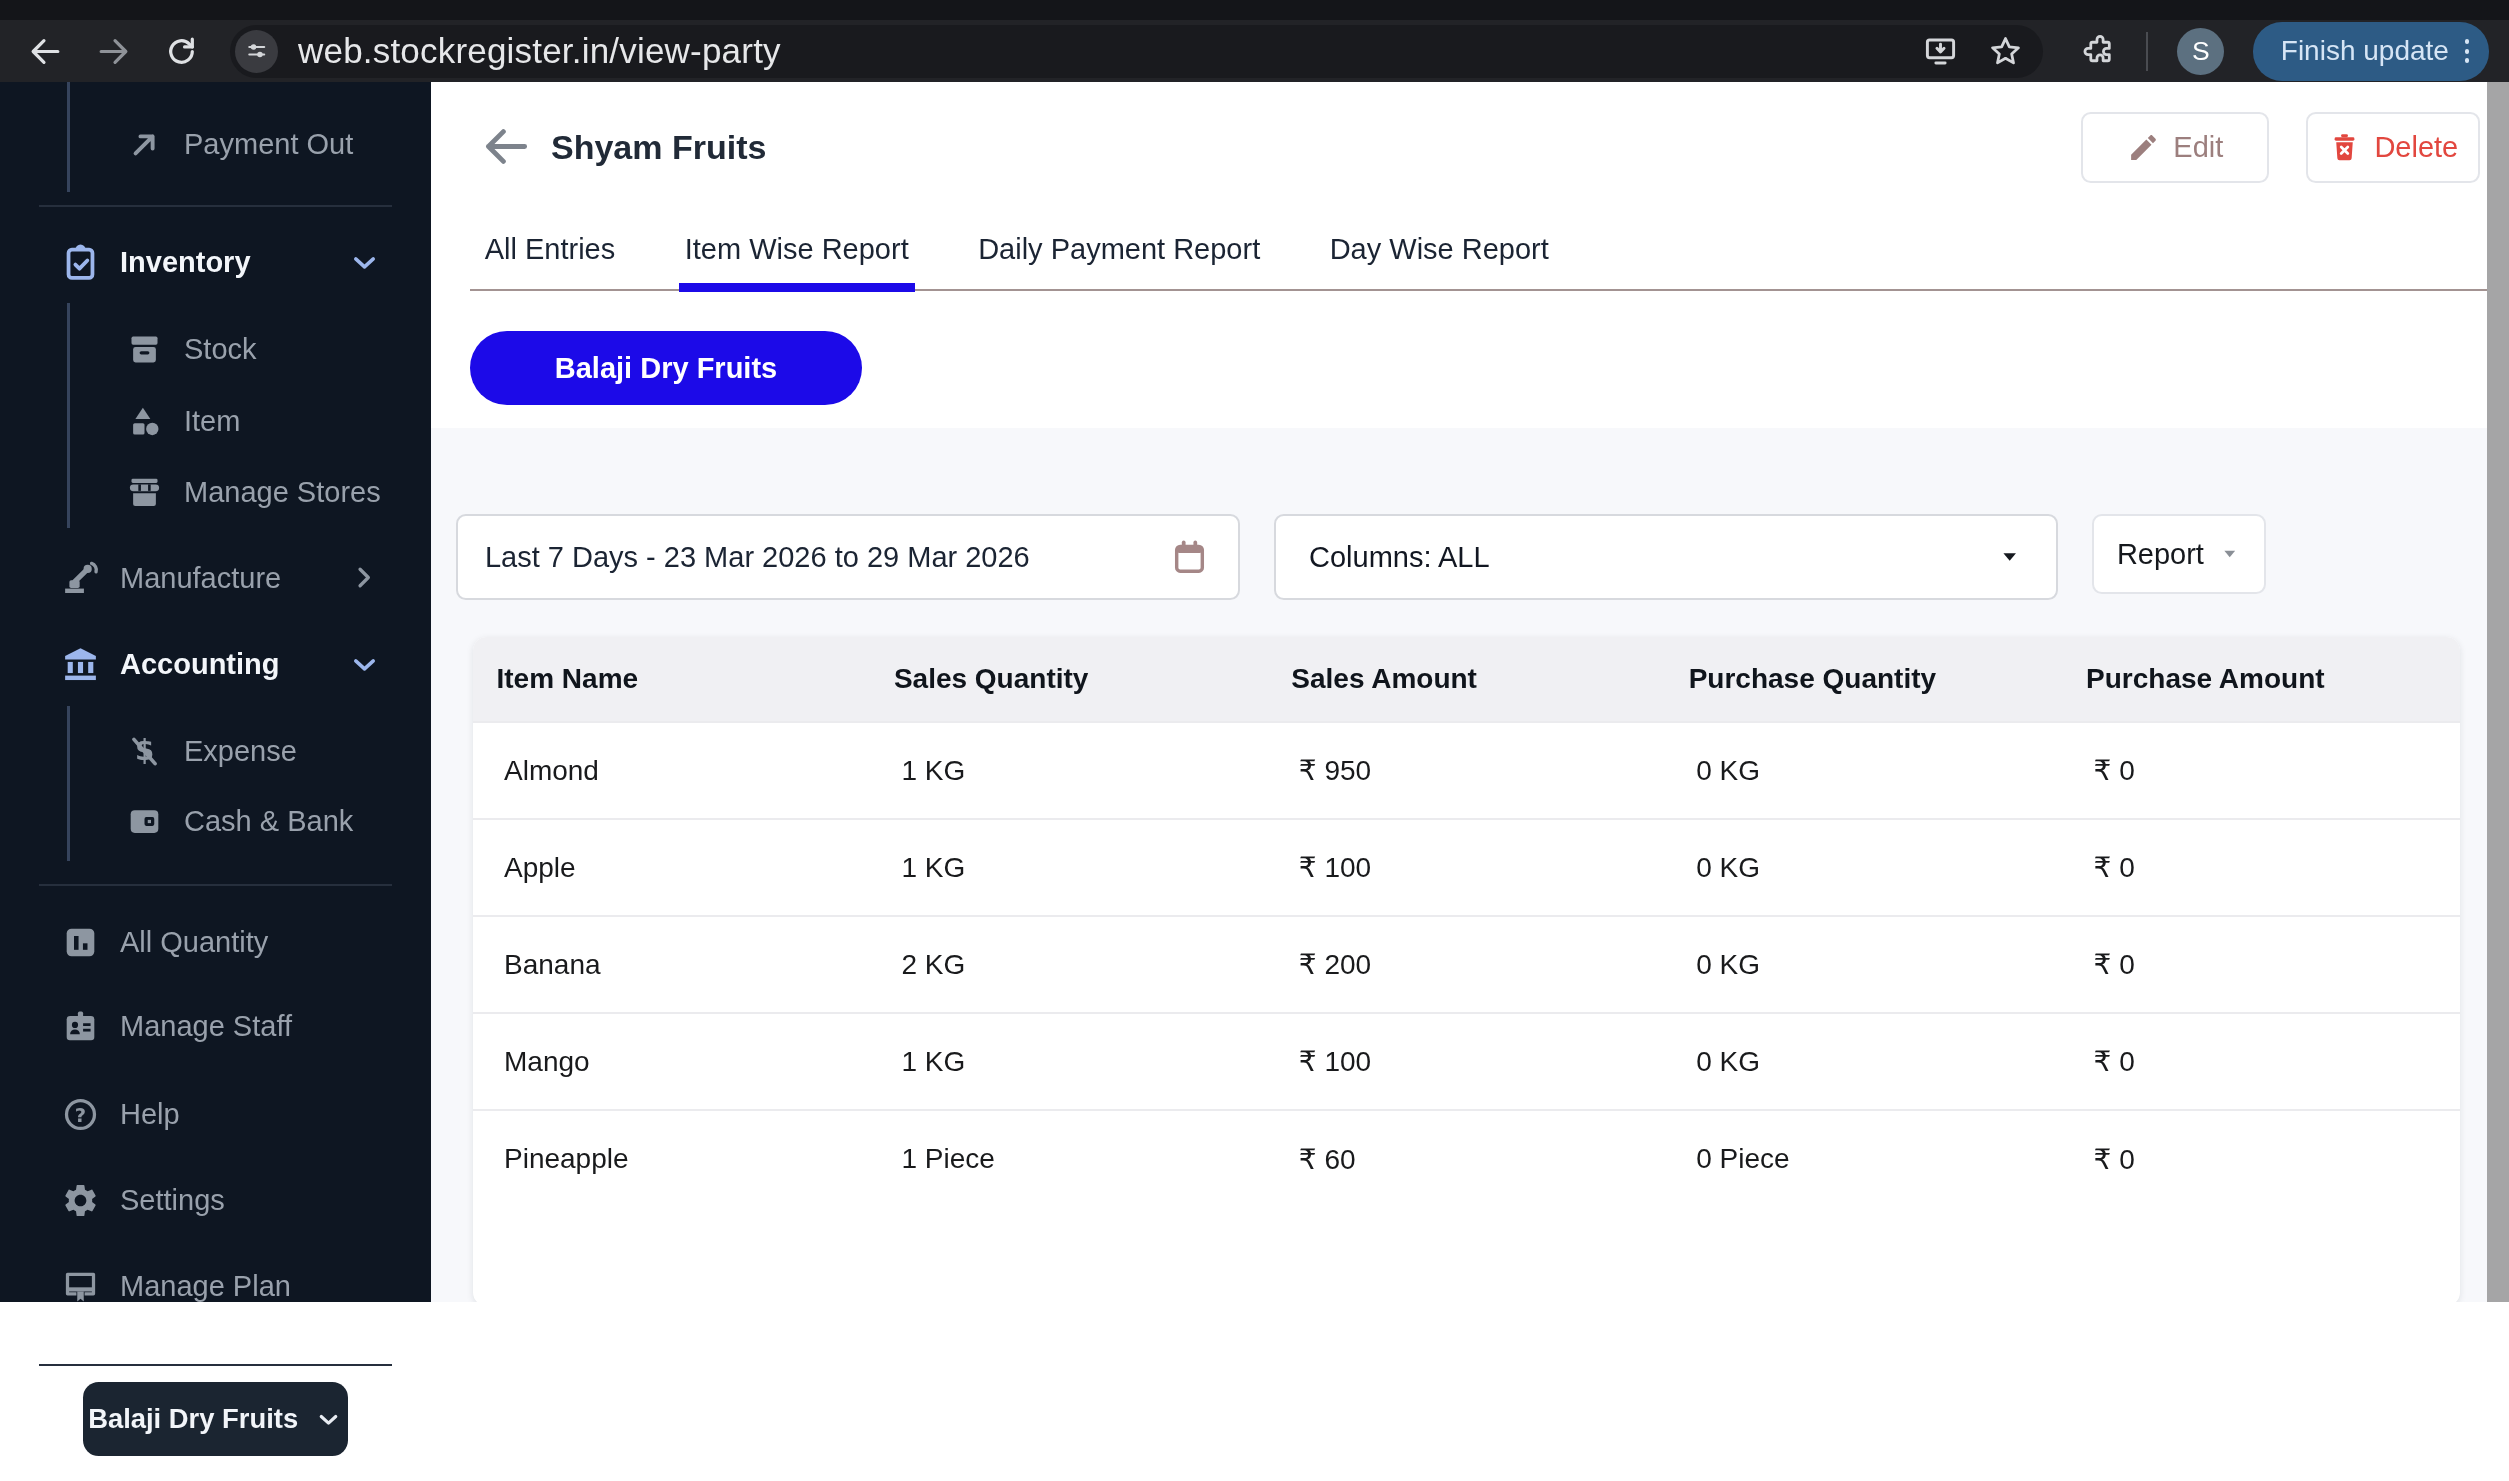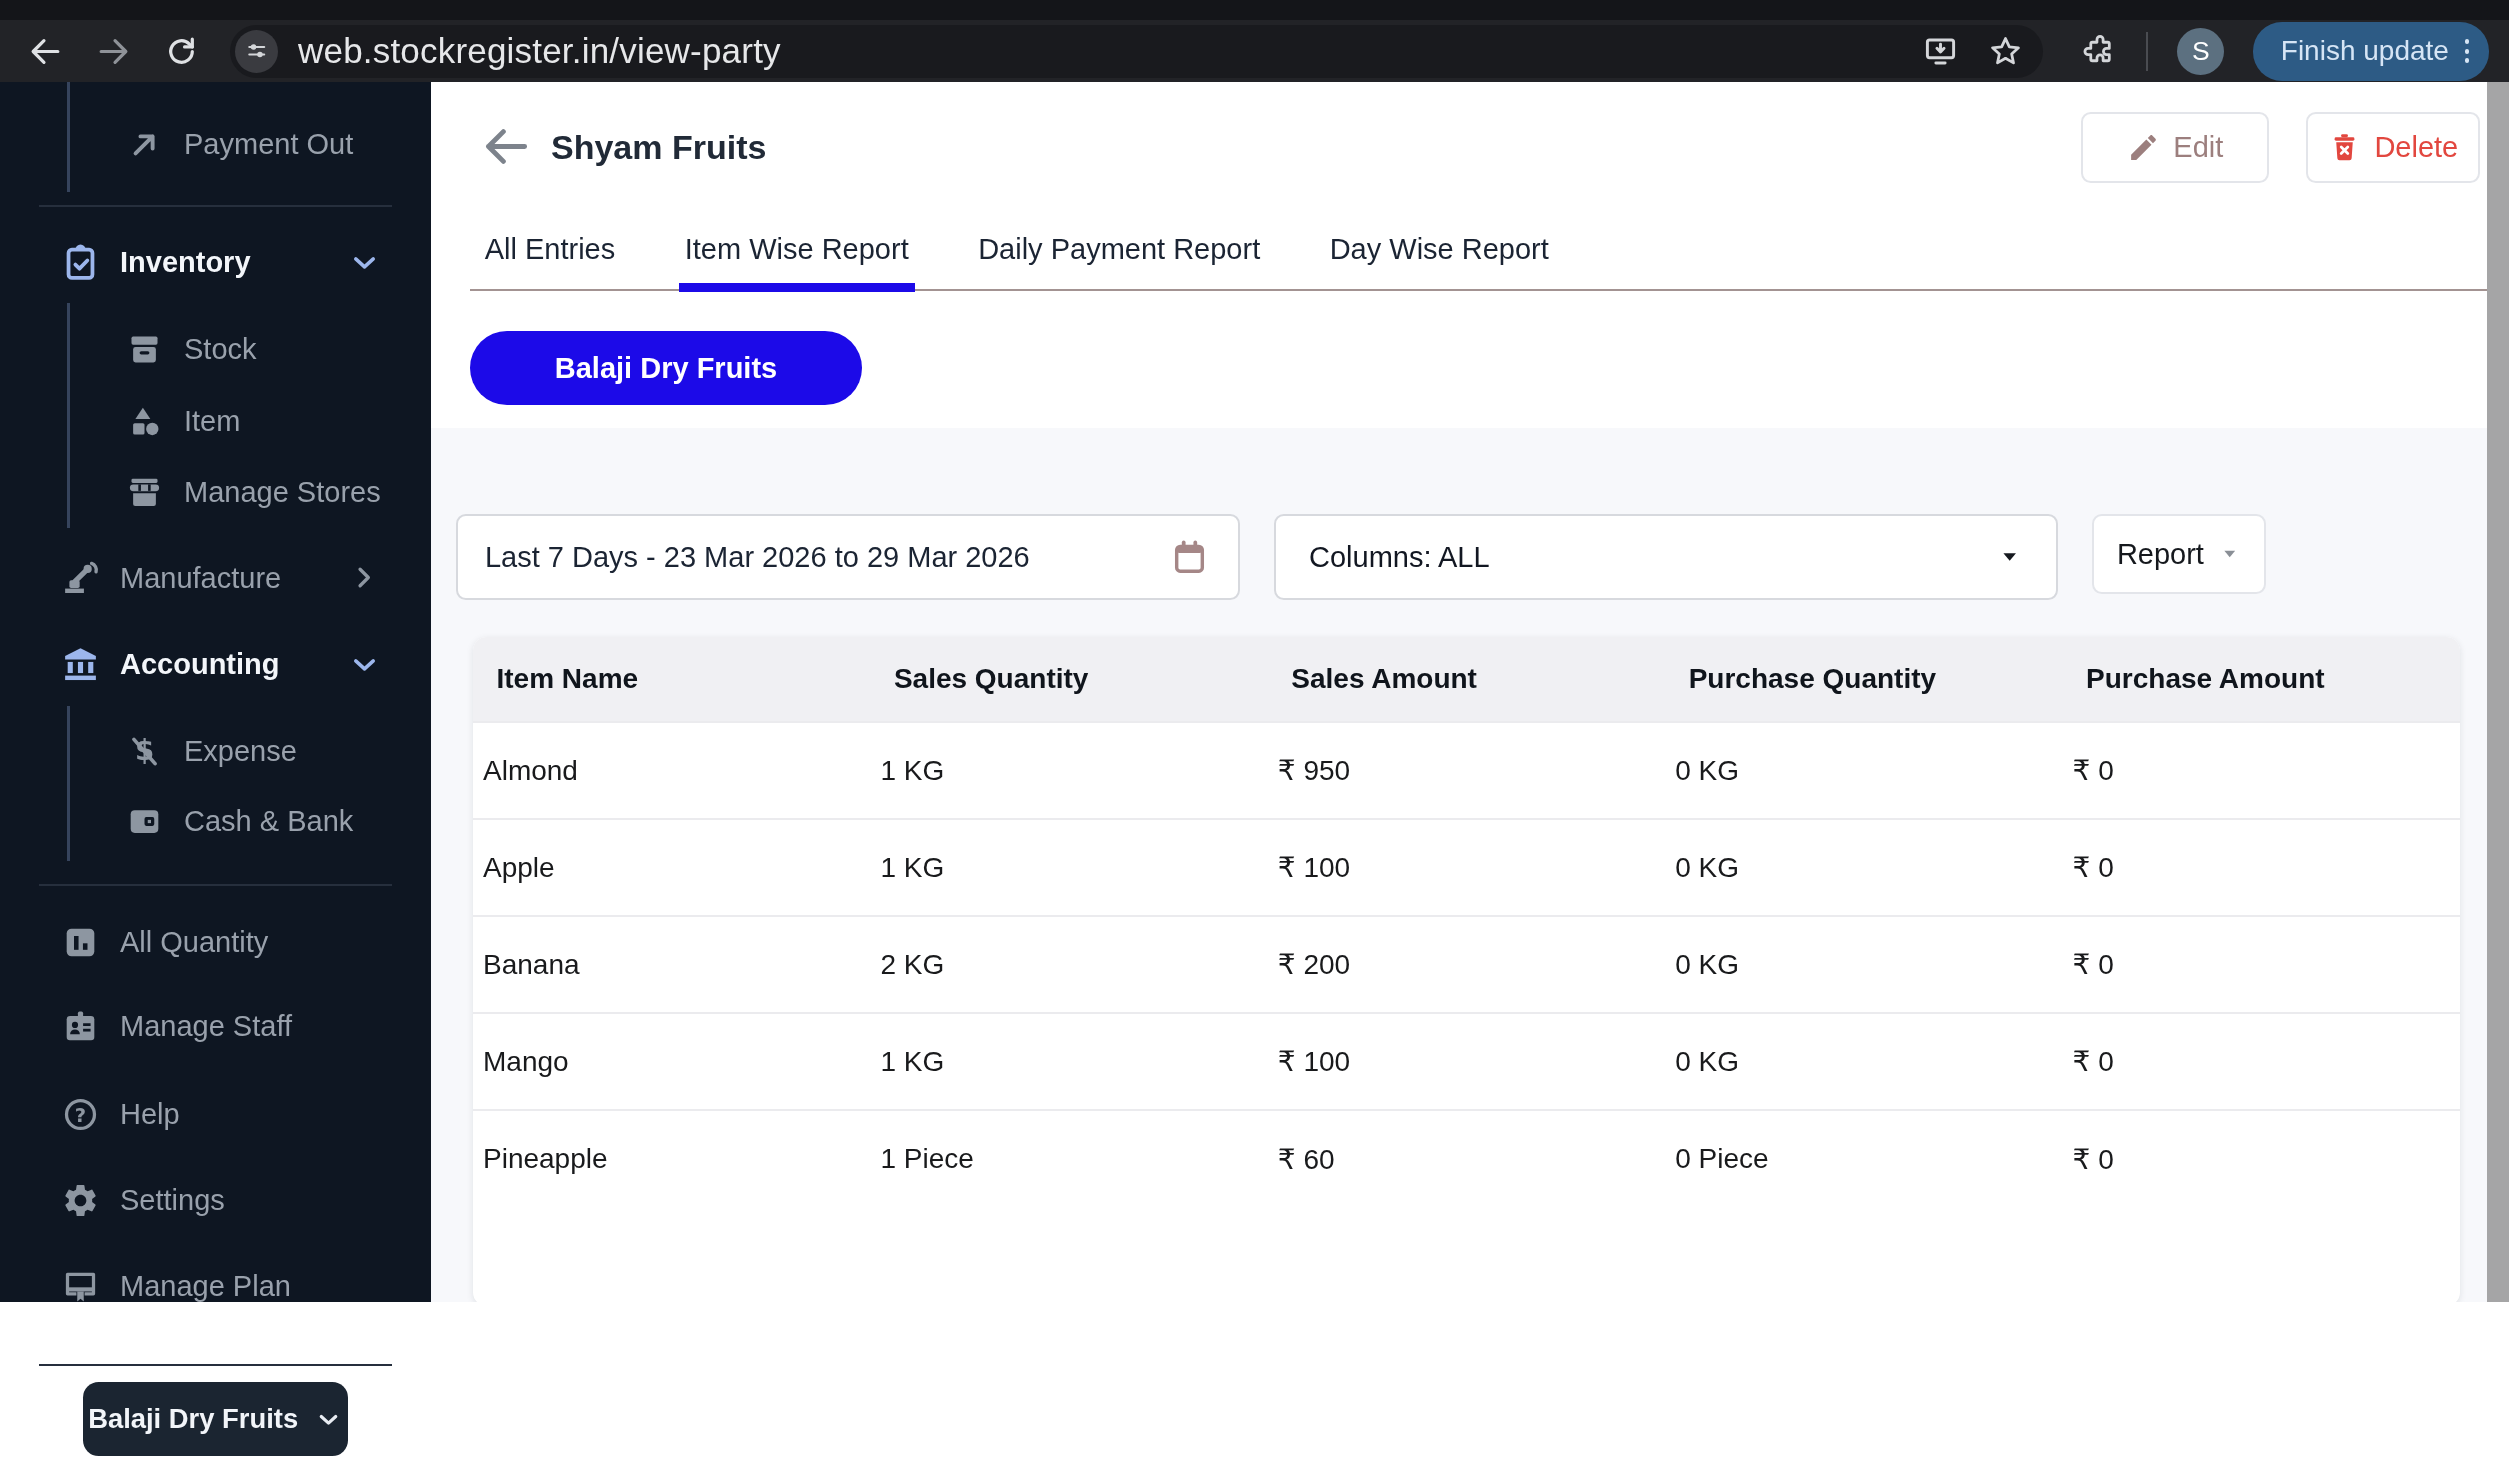--- a/index.html
+++ b/index.html
@@ -66,21 +66,21 @@
 
   .col-select { position:absolute; left:843px; top:86px; width:784px; height:86px; background:#fff; border:2px solid #d7d9de; border-radius:9.8px; display:flex; align-items:center; padding:0 33px; cursor:pointer; }
   .col-select span { font-size:29px; color:#121722; white-space:nowrap; }
   .col-select .dd { margin-left:auto; }
 
   .report-btn { position:absolute; left:1661px; top:86px; width:174px; height:80px; background:#fff; border:2px solid #e3e5ea; border-radius:9.8px; display:flex; align-items:center; justify-content:center; gap:13.7px; font-size:29px; color:#15181d; cursor:pointer; }
 
   .table-card { position:absolute; left:42px; top:209px; width:1987px; height:669px; background:#fff; border-radius:13.7px; box-shadow:0 2px 7.8px rgba(20,25,40,0.10); overflow:hidden; }
   table { width:100%; border-collapse:collapse; table-layout:fixed; }
   thead th { height:85px; background:#f0f0f3; text-align:left; padding-left:23.5px; font-size:28px; font-weight:bold; color:#10151c; }
-  tbody td { height:97px; padding-left:10px; font-size:28px; color:#191a1c; border-top:2px solid #ebebee; }
+  tbody td { height:97px; padding-left:31px; font-size:28px; color:#191a1c; border-top:2px solid #ebebee; }
 
   .scrollbar { position:absolute; right:0; top:0; width:21.6px; height:100%; background:#ededef; }
   .scroll-thumb { position:absolute; top:0; left:0; width:100%; height:1280px; background:#a5a5a6; cursor:pointer; }
 
   svg { display:block; }
 </style>
 </head>
 <body>
 
 <div class="page">

